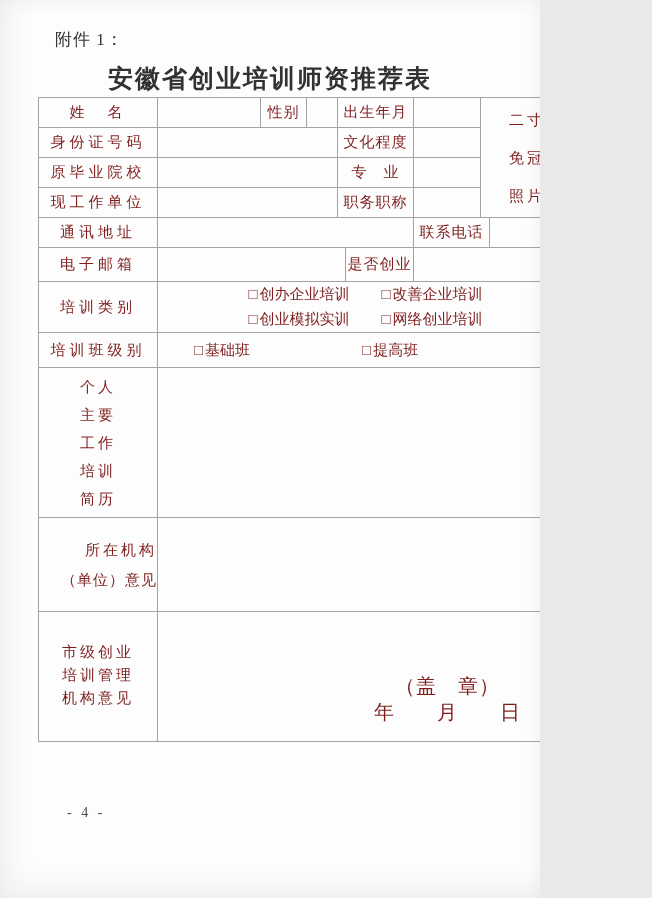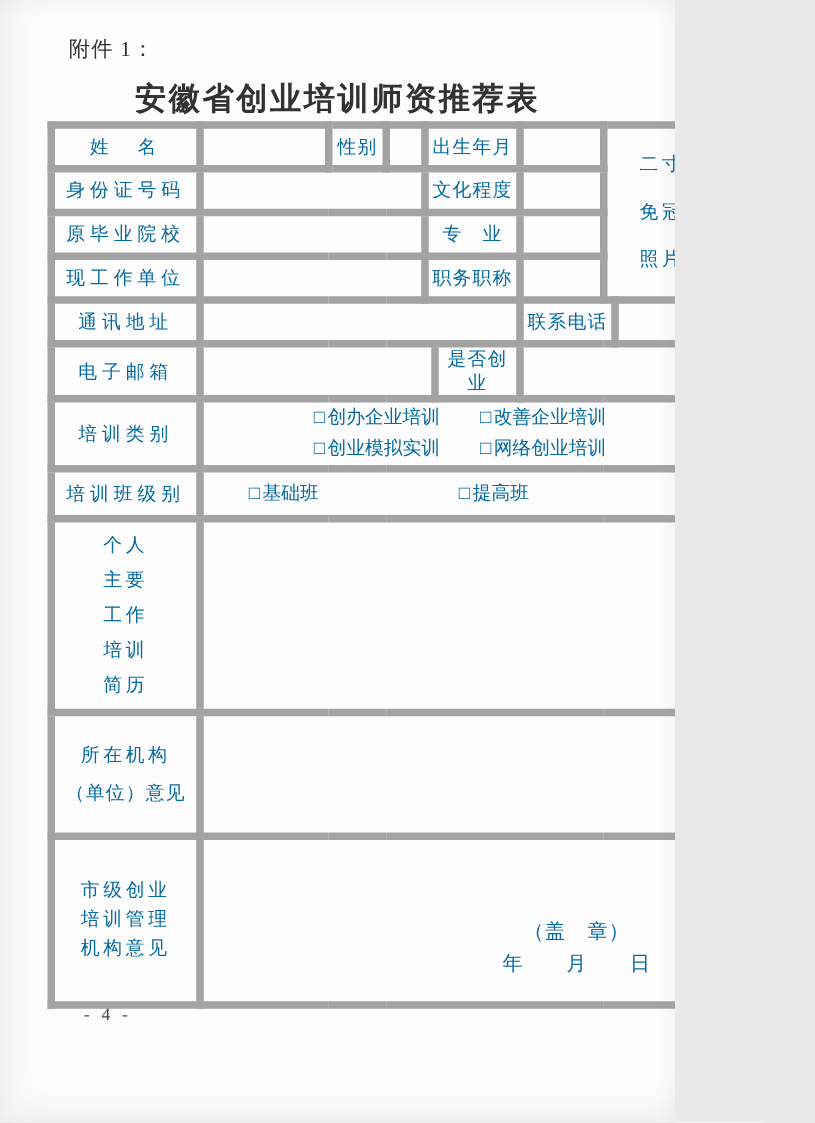--- a/index.html
+++ b/index.html
@@ -19,44 +19,44 @@
   }
   .title{
     position:absolute;left:0;top:62px;width:100%;margin:0;
     text-align:center;font-size:25px;font-weight:bold;letter-spacing:2px;
   }
   table.form{
     position:absolute;left:38px;top:97px;width:535px;
     border-collapse:collapse;table-layout:fixed;
   }
   table.form td{
-    border:6px solid #a3a3a3;padding:0;vertical-align:middle;
-    font-size:15px;color:#0369a1;overflow:hidden;
+    border:1px solid #a3a3a3;padding:0;vertical-align:middle;
+    font-size:15px;color:#7f1d1d;overflow:hidden;
   }
   td.lbl{text-align:center;letter-spacing:4px;}
   td.sm{letter-spacing:1px;margin-left:40px;}
   td.photo{text-align:center;line-height:38px;font-size:14.5px;letter-spacing:3px;vertical-align:middle;}
   .r1 td,.r2 td,.r3 td,.r4 td,.r5 td{height:29px;}
   .r6 td{height:33px;}
   .r7 td{height:50px;}
   .r8 td{height:34px;}
   .r9 td{height:149px;}
   .r10 td{height:93px;}
   .r11 td{height:129px;}
   .opt-line{display:flex;justify-content:center;gap:32px;line-height:25px;align-items:flex-end;}
   .lvl-line{display:flex;justify-content:flex-start;padding-left:36px;gap:112px;line-height:25px;}
   .cb{margin-right:2px;}
   .stack{line-height:28px;text-align:center;letter-spacing:3px;}
-  .stack-wide{line-height:30px;text-align:center;letter-spacing:3px;}
+  .stack-wide{line-height:30px;text-align:right;letter-spacing:3px;}
   .stack-3{line-height:23px;text-align:center;letter-spacing:3px;font-family:Liberation Mono, monospace;}
   .tight{letter-spacing:1px;}
   .stamp-cell{position:relative;}
   .stamp-block{
     position:absolute;right:52px;bottom:16px;
-    text-align:center;line-height:26px;letter-spacing:1px;font-size:16px;
+    text-align:center;line-height:26px;letter-spacing:1px;font-size:20px;
   }
   .pagenum{
     position:absolute;left:67px;top:805px;
     font-size:14px;letter-spacing:3px;color:#4a4a4a;
   }
   .watermark{
     position:absolute;left:486px;top:851px;
     display:flex;align-items:center;gap:4px;
     color:#c6c6c6;font-size:17.5px;letter-spacing:1px;
     font-family:"Liberation Sans","DejaVu Sans",sans-serif;

